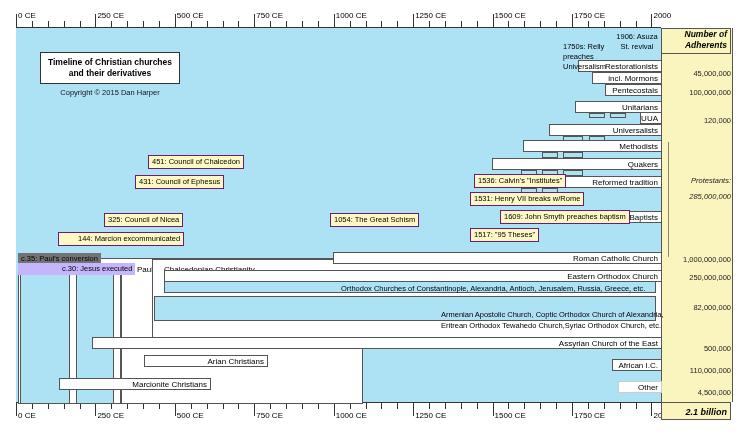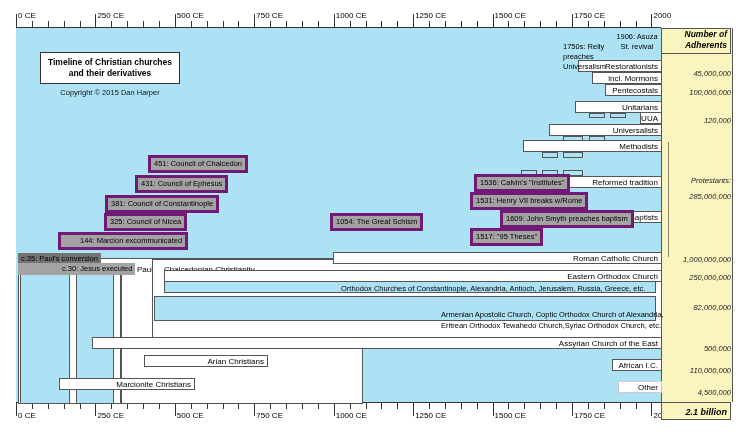--- a/index.html
+++ b/index.html
@@ -58,21 +58,20 @@
     font-style:italic;
     font-weight:bold;
     line-height:18px;
   }
   .adh{
     position:absolute;
     right:16px;
     width:70px;
     text-align:right;
     font-size:7.5px;
-    font-style:italic;
     color:#222;
     white-space:nowrap;
   }
   .prot-bracket{
     position:absolute;
     left:668px; top:142px;
     width:0; height:115px;
     border-left:1px solid #8a8a6a;
   }
   .prot-label{
@@ -155,22 +154,22 @@
   .fill{
     position:absolute;
     background:#ADE2F5;
     border:1px solid #555;
     box-sizing:border-box;
   }
 
   
   .note{
     position:absolute;
-    background:#a3a3a3;
-    border:3px solid #701a75;
+    background:#fef9c3;
+    border:1px solid #701a75;
     font-size:7.5px;
     color:#000;
     line-height:10px;
     padding:1px 3px;
     white-space:nowrap;
     box-sizing:border-box;
   }
   .note.nb{border:none;background:#fff;}
   .note.multi{white-space:normal;text-align:center;}
 </style>
@@ -316,21 +315,21 @@
   <div class="adh" style="top:366px">110,000,000</div>
   <div class="adh" style="top:388px">4,500,000</div>
 
   <div class="bar" style="left:18px;top:258px;width:345px;height:146px;">
     <div class="lbl" style="right:auto;left:118px;top:6px;transform:none;">Pauline Christianity</div>
   </div>
   <div class="fill" style="left:20px;top:271px;width:50px;height:133px;"></div>
   <div class="fill" style="left:76px;top:271px;width:38px;height:133px;"></div>
   <div class="fill" style="left:120px;top:271px;width:1px;height:133px;"></div>
 
-  <div class="bar" style="left:59px;top:378px;width:136px;height:12px;">
+  <div class="bar" style="left:59px;top:378px;width:152px;height:12px;">
     <div class="lbl">Marcionite Christians</div>
   </div>
 
   <div class="bar" style="left:105px;top:355px;width:124px;height:12px;margin-left:39px;">
     <div class="lbl">Arian Christians</div>
   </div>
 
   <div class="bar" style="left:152px;top:259px;width:510px;height:86px;">
     <div class="lbl" style="right:auto;left:11px;top:5px;transform:none;">Chalcedonian Christianity</div>
   </div>
@@ -359,20 +358,23 @@
     <div class="lbl">Baptists</div>
   </div>
 
 
   <div class="bar" style="left:510px;top:176px;width:152px;height:12px;">
     <div class="lbl">Reformed tradition</div>
   </div>
   <div class="fill" style="left:521px;top:188px;width:16px;height:7px;"></div>
   <div class="fill" style="left:542px;top:188px;width:16px;height:7px;"></div>
 
+  <div class="bar" style="left:492px;top:158px;width:170px;height:12px;">
+    <div class="lbl">Quakers</div>
+  </div>
   <div class="fill" style="left:521px;top:170px;width:16px;height:6px;"></div>
   <div class="fill" style="left:542px;top:170px;width:16px;height:6px;"></div>
   <div class="fill" style="left:563px;top:170px;width:20px;height:6px;"></div>
 
   <div class="bar" style="left:523px;top:140px;width:139px;height:12px;">
     <div class="lbl">Methodists</div>
   </div>
   <div class="fill" style="left:542px;top:152px;width:16px;height:6px;"></div>
   <div class="fill" style="left:563px;top:152px;width:20px;height:6px;"></div>
 
@@ -427,25 +429,24 @@
   <div class="note" style="left:470px;top:192px;">1531: Henry VII breaks w/Rome</div>
 
   <div class="note" style="left:500px;top:210px;">1609: John Smyth preaches baptism</div>
 
   <div class="note" style="left:470px;top:228px;">1517: "95 Theses"</div>
 
   <div class="note" style="left:148px;top:155px;">451: Council of Chalcedon</div>
 
   <div class="note" style="left:135px;top:175px;">431: Council of Ephesus</div>
 
-  <div class="note" style="left:105px;top:195px;">381: Council of Constantinople</div>
 
   <div class="note" style="left:104px;top:213px;">325: Council of Nicea</div>
 
   <div class="note" style="left:330px;top:213px;">1054: The Great Schism</div>
 
   <div class="note" style="left:58px;top:232px;padding-left:19px;">144: Marcion excommunicated</div>
 
   <div class="note nb" style="left:18px;top:253px;border:none;background:#737373;">c.35: Paul's conversion</div>
 
-  <div class="note nb" style="left:18px;top:263px;border:none;background:#a3a3a3;padding-left:44px;">c.30: Jesus executed</div>
+  <div class="note nb" style="left:18px;top:263px;border:none;background:#c4b5fd;padding-left:44px;">c.30: Jesus executed</div>
 
 </div>
 
 </body></html>

